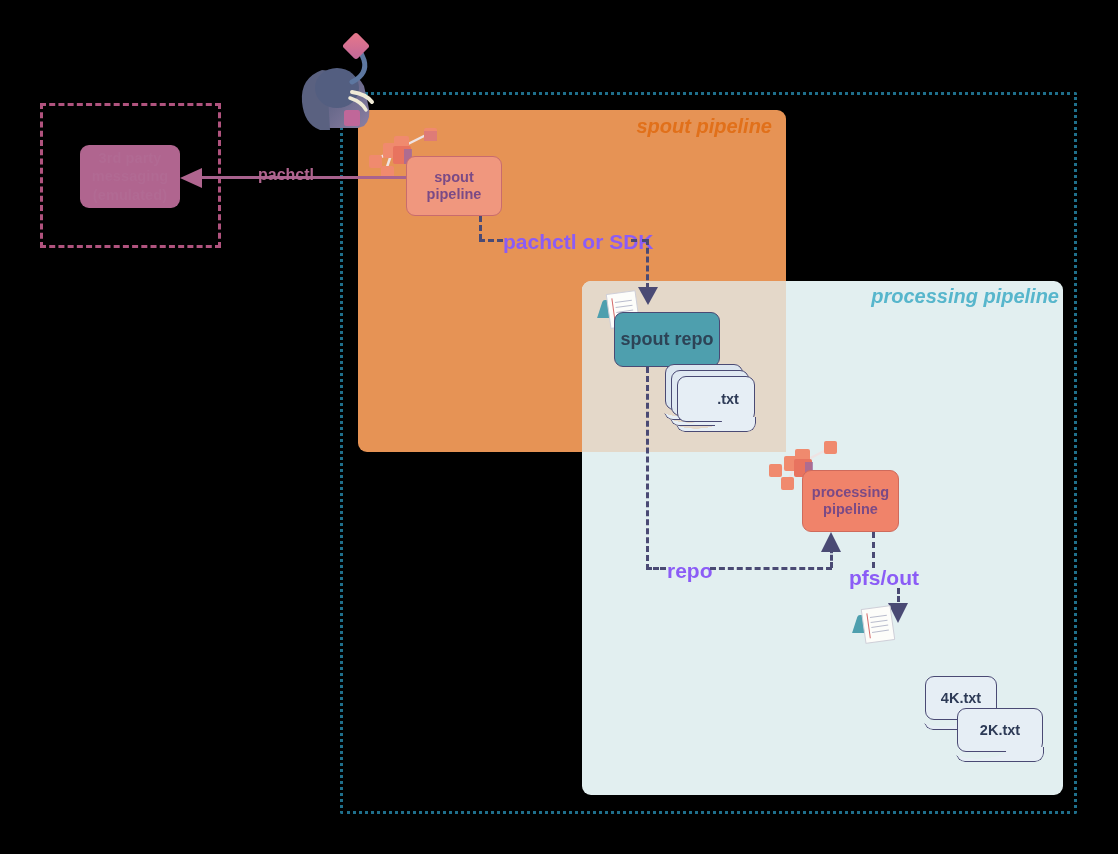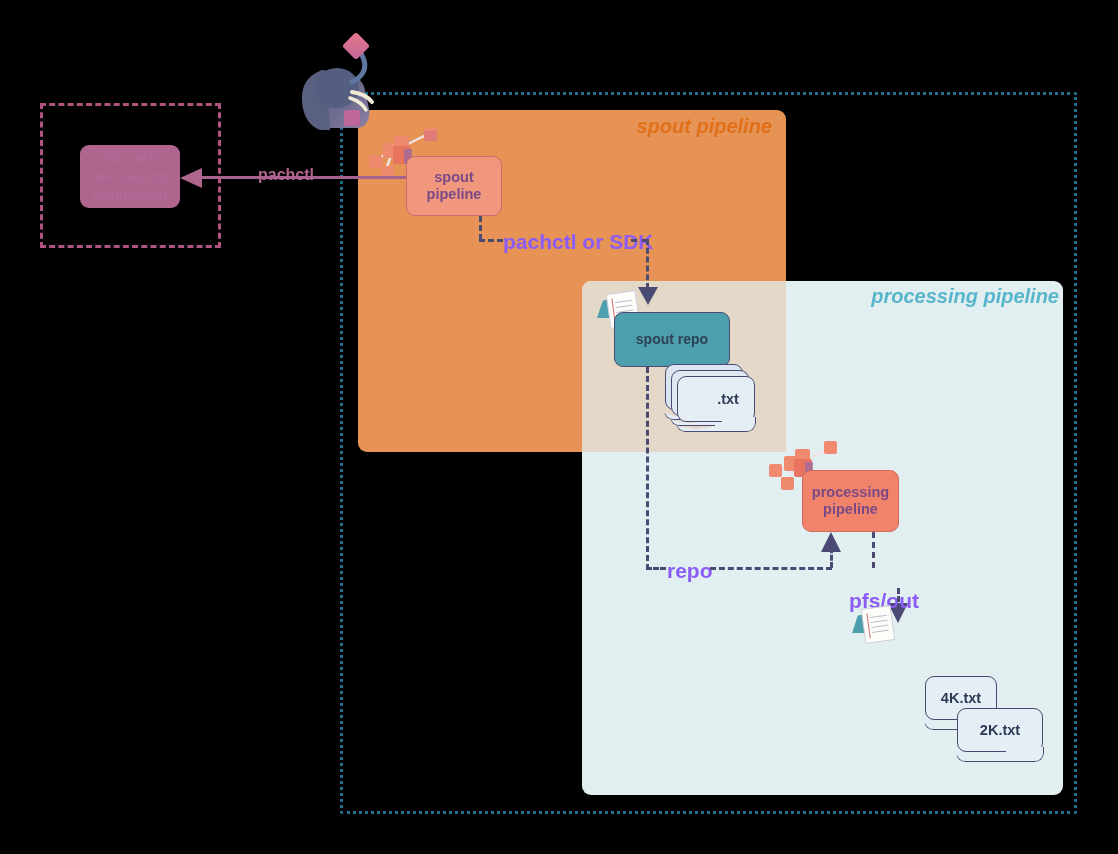--- a/index.html
+++ b/index.html
@@ -97,24 +97,24 @@
     border: 1.6px solid #c86b6e;
     color: #7a4a86; font-size: 14.5px;
   }
   .node-proc-pipeline {
     left: 802px; top: 470px; width: 97px; height: 62px;
     background: #f0836a;
     border: 1.6px solid #cf6a5b;
     color: #7a4a86; font-size: 14.5px;
   }
   .node-spout-repo {
-    left: 614px; top: 312px; width: 116px; height: 55px;
+    left: 614px; top: 312px; width: 106px; height: 55px;
     background: #4e9fae;
     border: 1.8px solid #4a4a74;
-    color: #2d4356; font-size: 14px;
+    color: #2d4356; font-size: 18px;
   }
   .node-proc-repo {
     left: 869px; top: 626px; width: 97px; height: 58px;
     background: #4e9fae;
     border: 1.8px solid #4a4a74;
     color: #2d4356; font-size: 14.5px;
   }
 
   
   .repo-tab {
@@ -273,21 +273,21 @@
   <div class="dashline-h" style="left:631px; top:239px; width:17px;"></div>
   <div class="dashline-v" style="left:646px; top:239px; height:50px;"></div>
 
   <div class="dashline-v" style="left:646px; top:367px; height:203px;"></div>
   <div class="dashline-h" style="left:646px; top:567px; width:20px;"></div>
   <div class="label" style="left:667px; top:559px;">repo</div>
   <div class="dashline-h" style="left:710px; top:567px; width:122px;"></div>
   <div class="dashline-v" style="left:830px; top:540px; height:28px;"></div>
 
   <div class="dashline-v" style="left:872px; top:532px; height:36px;"></div>
-  <div class="label" style="left:849px; top:566px;margin-top:23px;">pfs/out</div>
+  <div class="label" style="left:849px; top:566px;">pfs/out</div>
   <div class="dashline-v" style="left:897px; top:588px; height:22px;"></div>
 
   <div class="node node-spout-pipeline">spout pipeline</div>
 
   <div class="repo-tab" style="left:600px; top:300px;"></div>
   <div class="repo-doc" style="left:608px; top:292px;">
     <span class="rl"></span>
     <i style="top:8px"></i>
       <i style="top:13px"></i>
       <i style="top:18px"></i>

